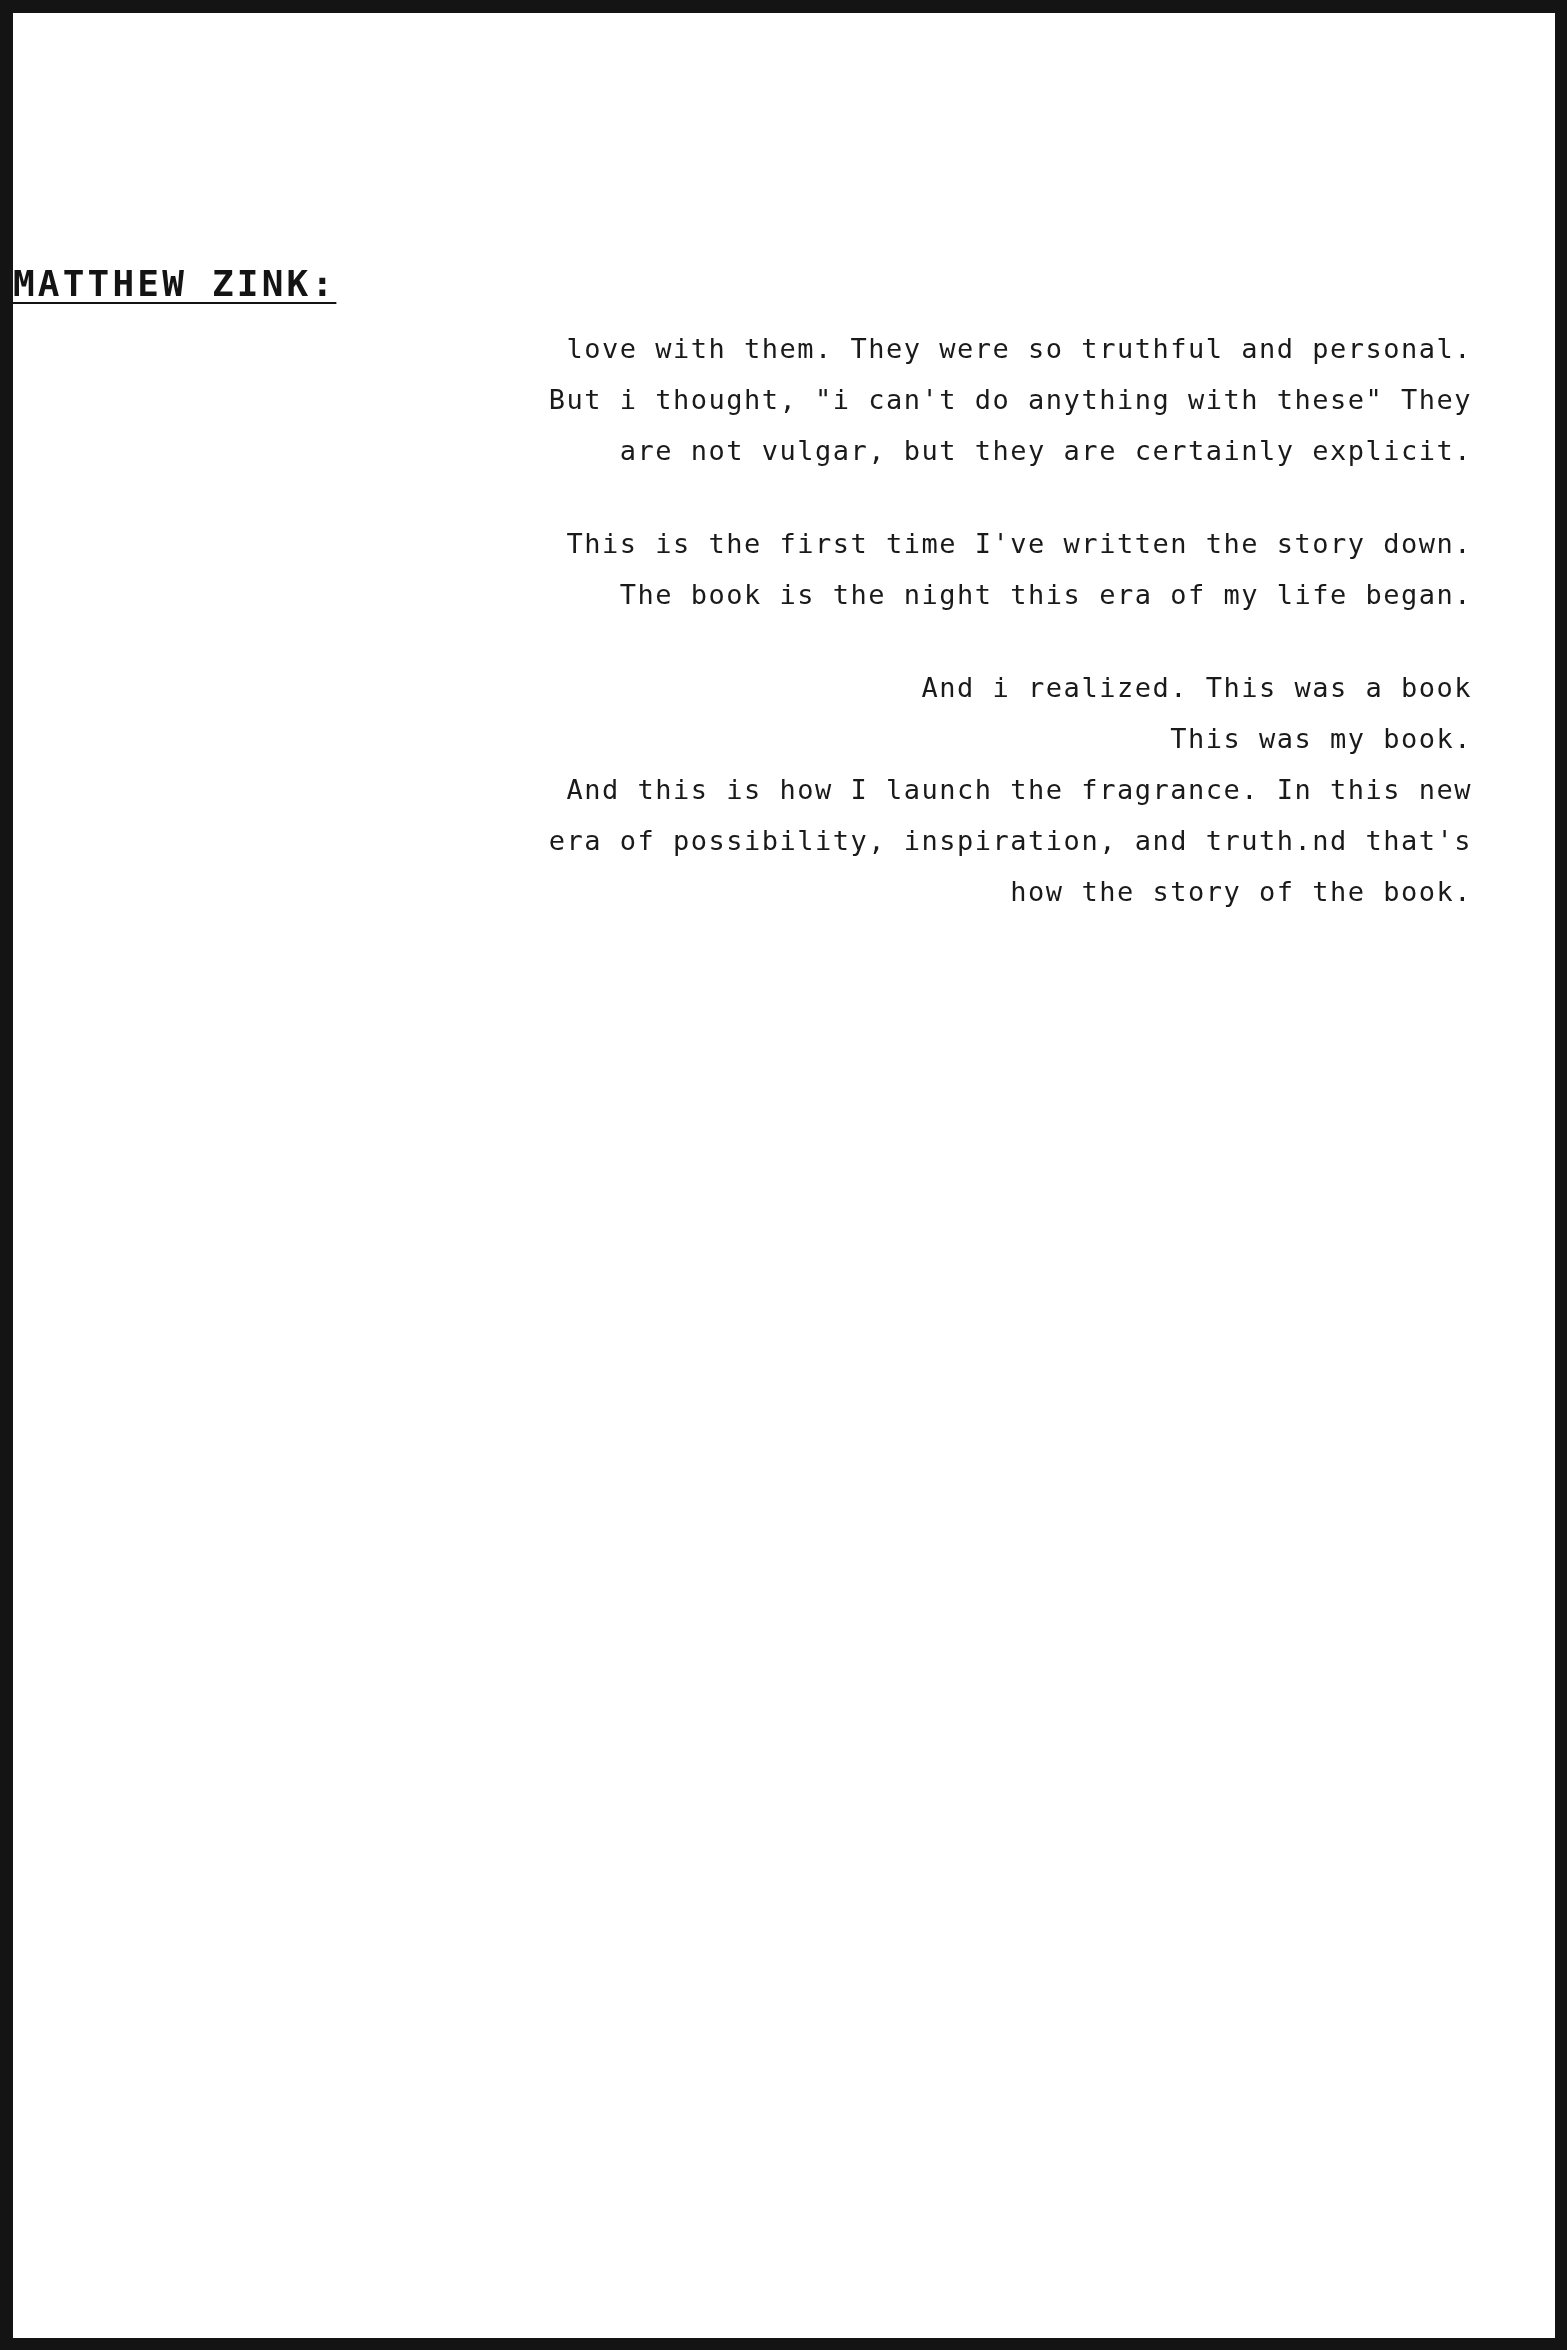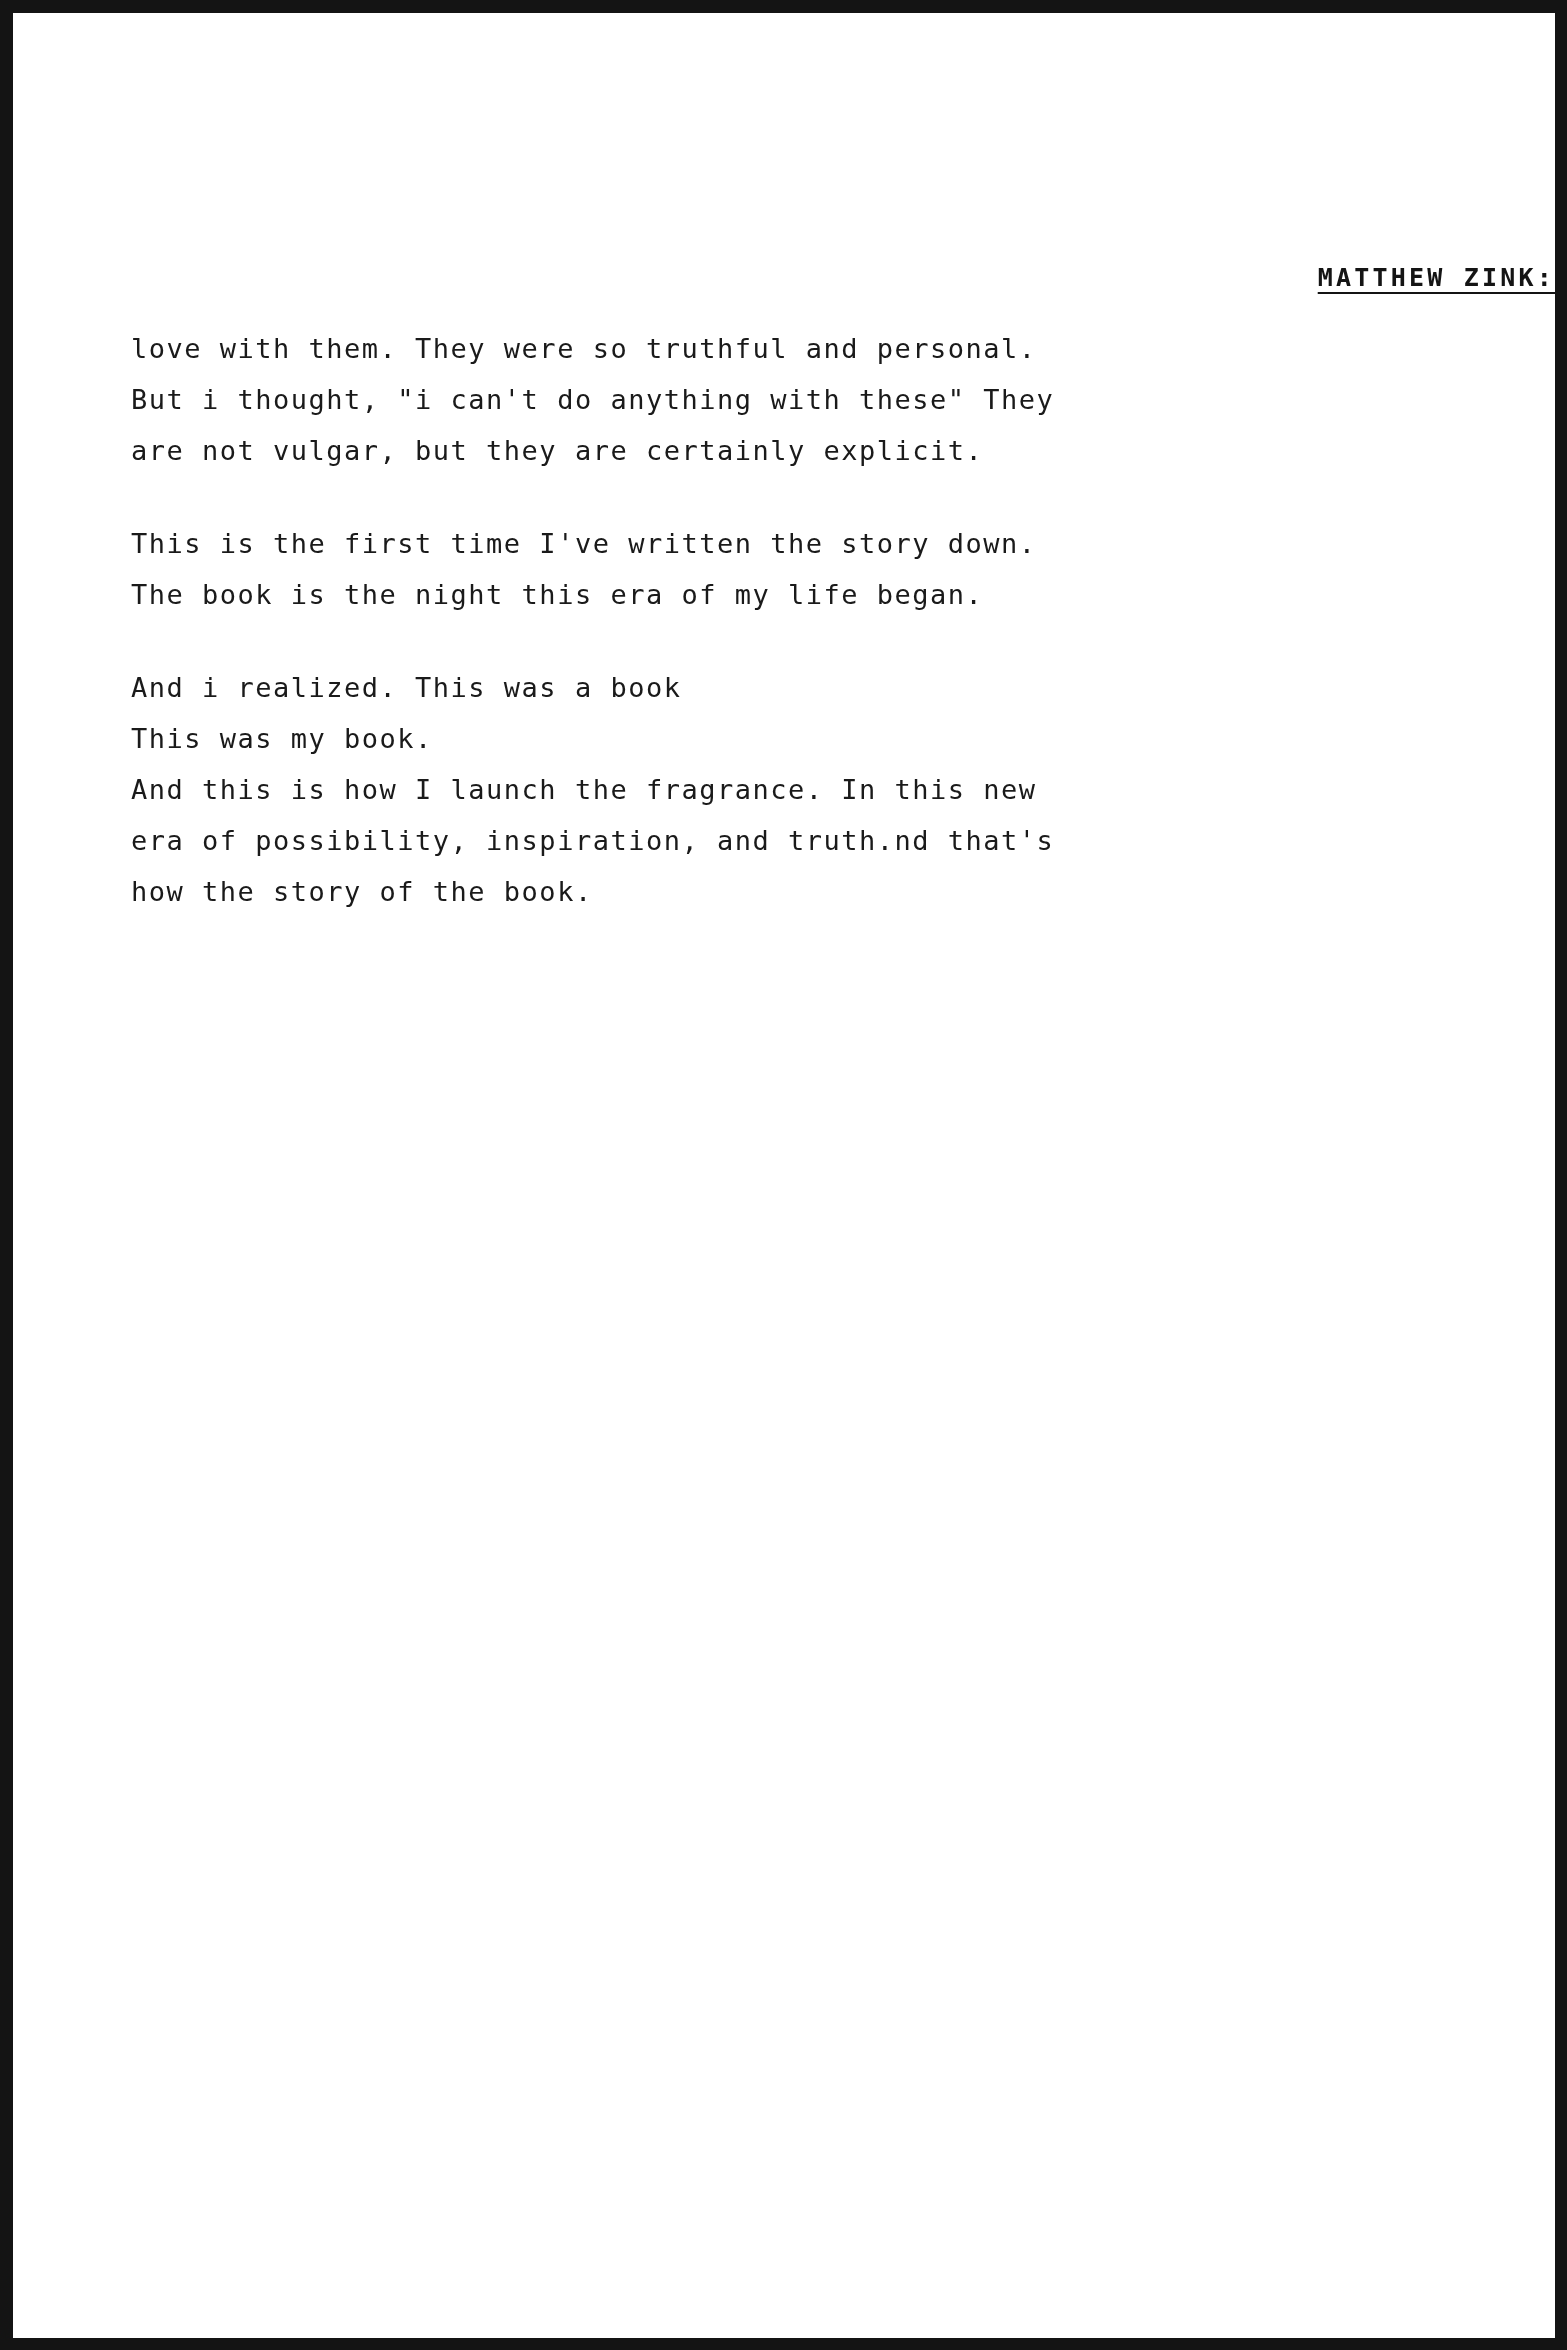--- a/index.html
+++ b/index.html
@@ -26,37 +26,38 @@
     top: 0;
     right: 0;
     bottom: 0;
     background: #ffffff;
   }
   .doc-title {
     position: absolute;
     left: 0;
     right: 0;
     top: 250px;
-    text-align: right;
+    text-align: left;
     font-family: "DejaVu Sans Mono", monospace;
-    font-size: 25px;
+    font-size: 36px;
     font-weight: bold;
     letter-spacing: 3.2px;
     color: #141414;
   }
   .doc-title span.underline {
     text-decoration: underline;
     text-underline-offset: 5.5px;
     text-decoration-thickness: 1.8px;
   }
   .body-block {
     position: absolute;
     left: 118px;
     top: 310px;
     width: 1341px;
+    text-align: right;
   }
   .para {
     font-family: "DejaVu Sans Mono", monospace;
     font-size: 27px;
     line-height: 51px;
     color: #1a1a1a;
     letter-spacing: 1.5px;
     white-space: pre-wrap;
     margin: 0 0 42px 0;
     font-weight: 500;

